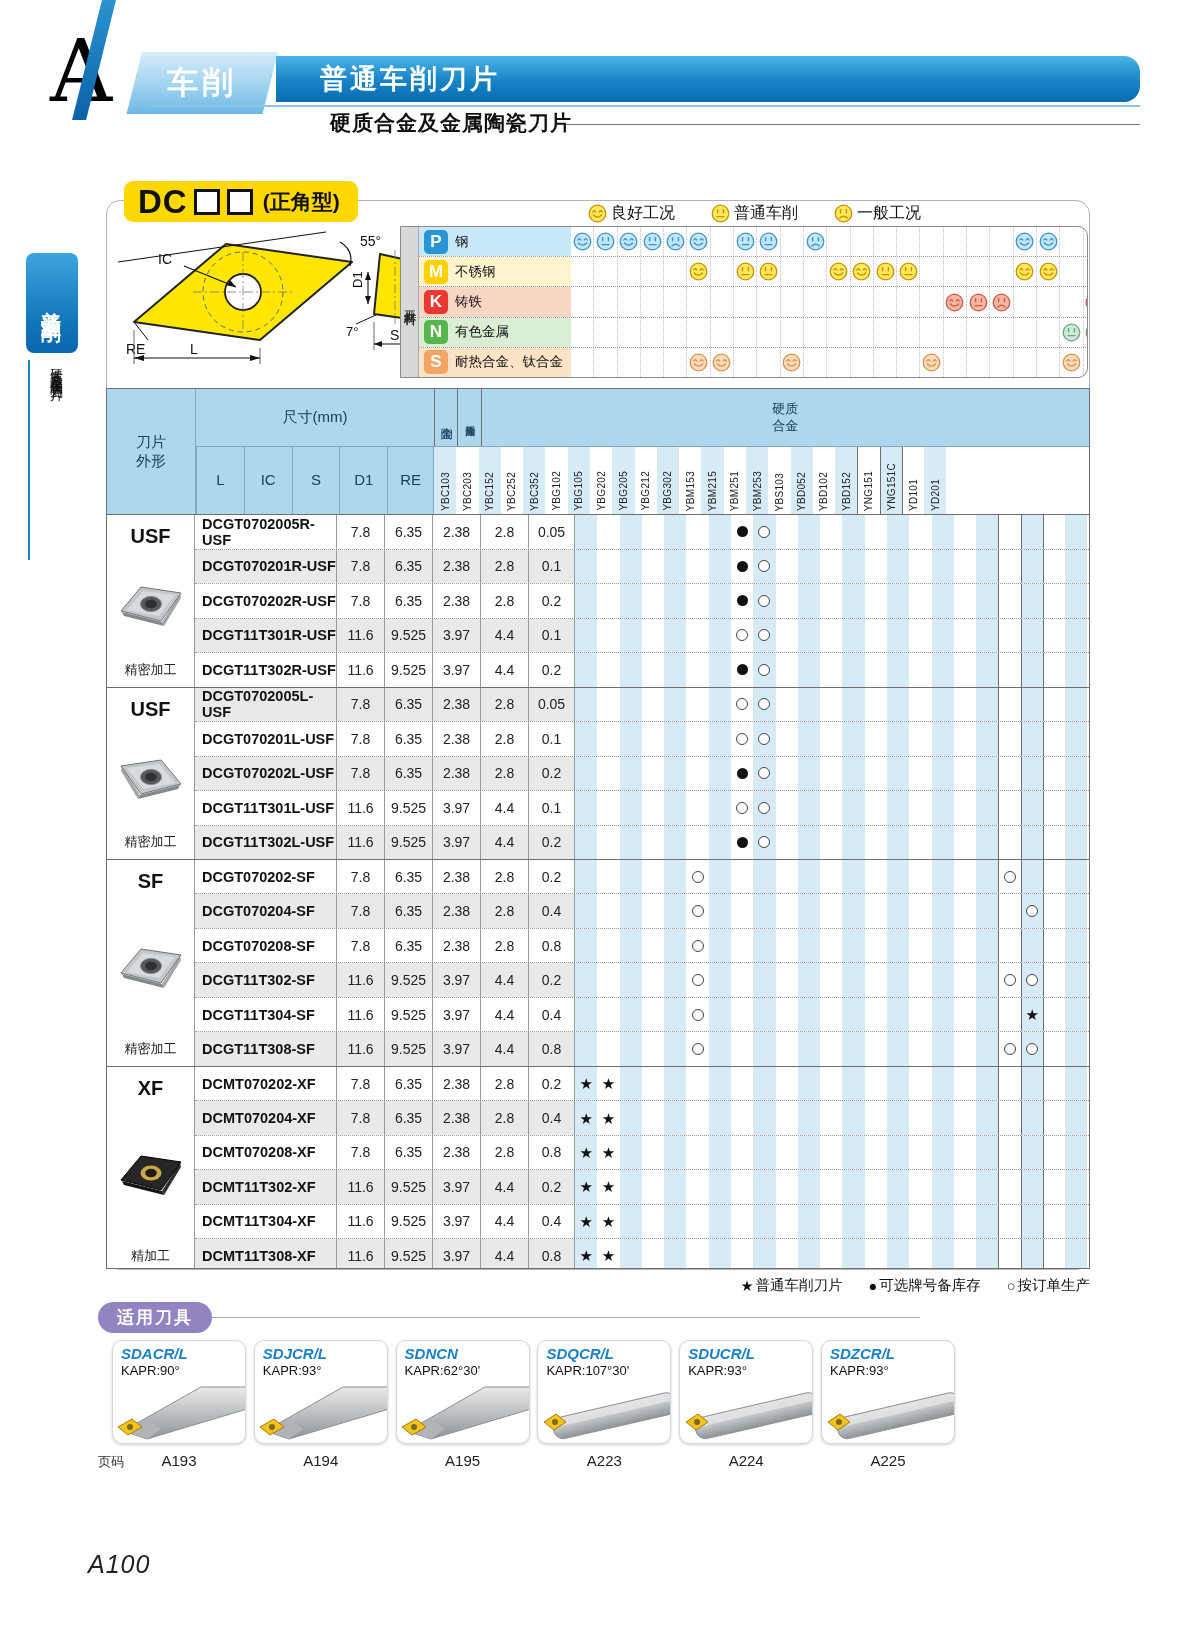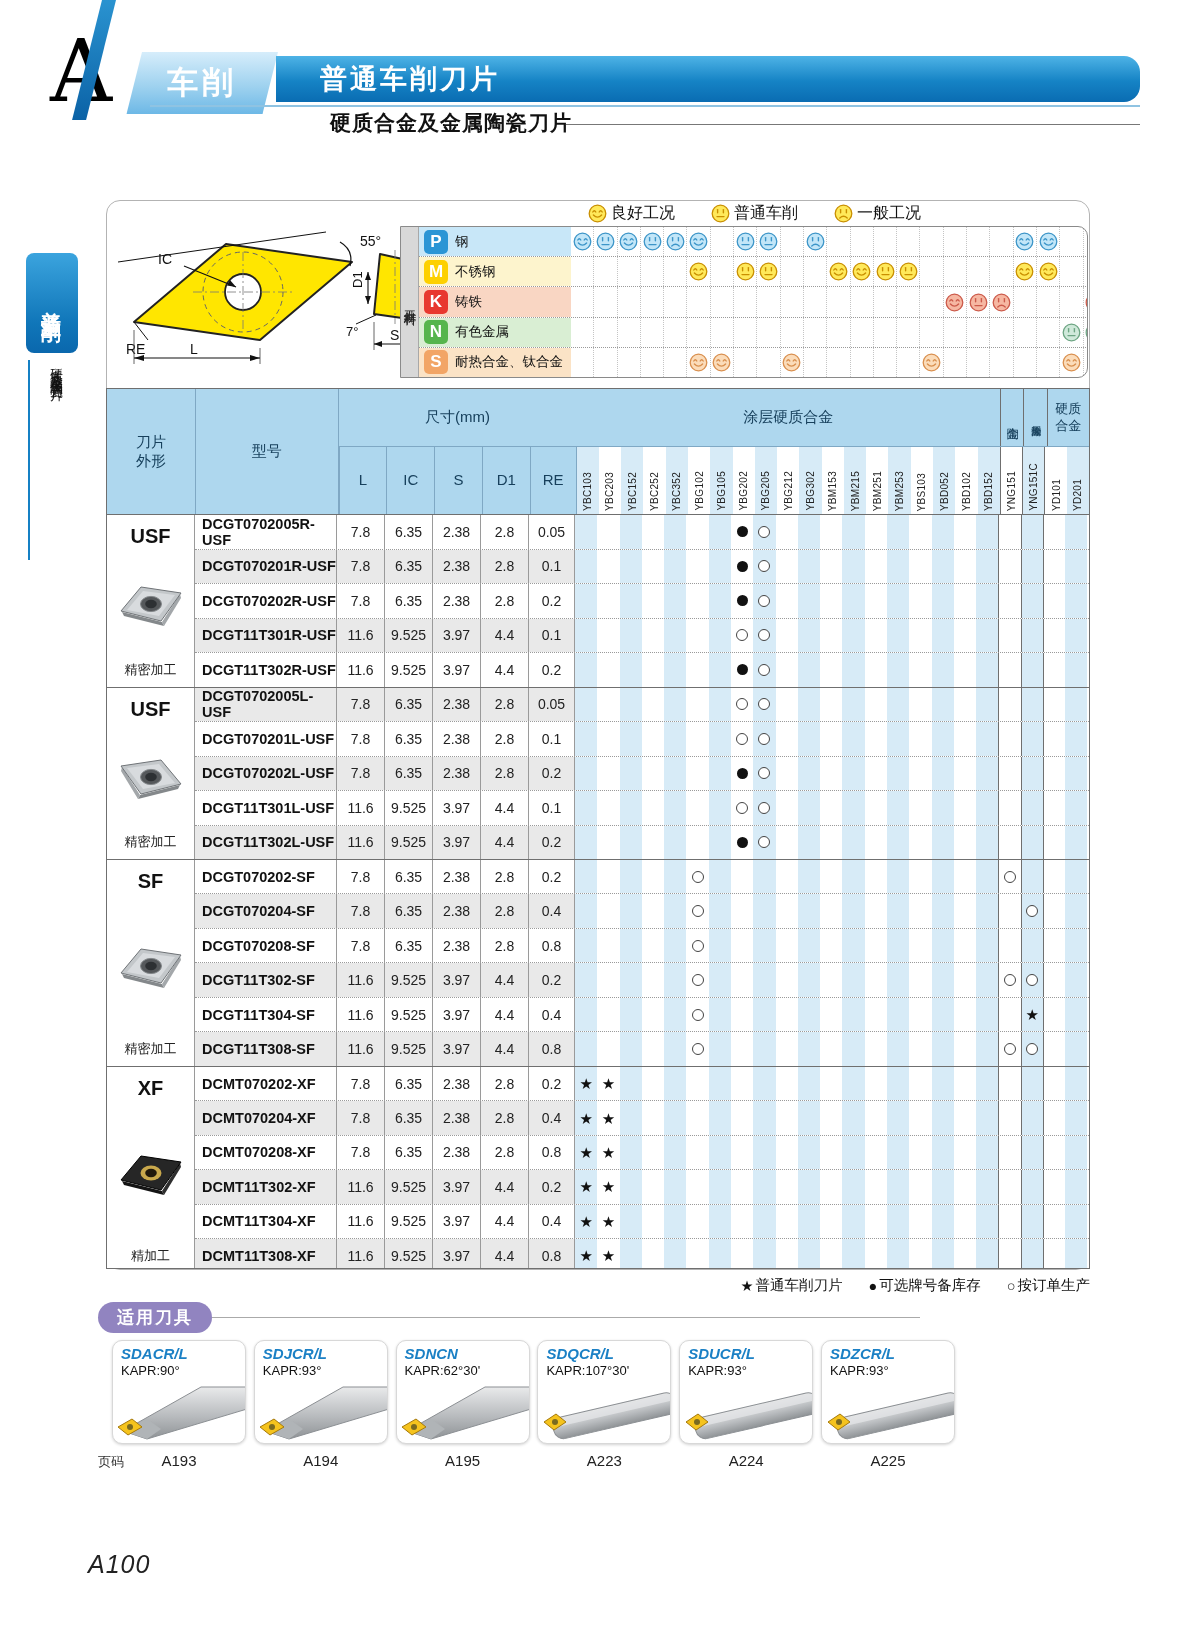--- a/index.html
+++ b/index.html
@@ -100,20 +100,26 @@
   <div class="abs side-tab">
       <span class="v-upright">普通车削</span>
     </div>
   <div class="abs side-accent"></div>
   <div class="abs side-label">
       <span class="v-upright">硬质合金及金属陶瓷刀片</span>
     </div>
 
   <div class="abs main-box"></div>
 
+  <div class="abs dc-badge">
+    <span class="dc">DC</span>
+    <span class="dc-square"></span>
+    <span class="dc-square"></span>
+    <span class="note">(正角型)</span>
+  </div>
 
   <svg class="abs" style="left:118px;top:224px;" width="306" height="156" viewBox="0 0 306 156">
     <g stroke-linejoin="round">
       <polygon points="16,98 108,20 234,38 142,116" fill="#ffe600" stroke="#222" stroke-width="2"></polygon>
       <circle cx="125" cy="68" r="40" fill="none" stroke="#666" stroke-width="1" stroke-dasharray="5,4"></circle>
       <circle cx="125" cy="68" r="18" fill="#fff" stroke="#222" stroke-width="1.8"></circle>
       <line x1="75" y1="68" x2="175" y2="68" stroke="#777" stroke-width="0.8" stroke-dasharray="9,3,2,3"></line>
       <line x1="125" y1="28" x2="125" y2="108" stroke="#777" stroke-width="0.8" stroke-dasharray="9,3,2,3"></line>
       <line x1="66" y1="42" x2="118" y2="63" stroke="#111" stroke-width="1.2"></line>
       <polygon points="118,63 109,61.5 112,56" fill="#111"></polygon>
@@ -620,34 +626,32 @@
             </span>
             <span class="mat-cell" style="width:22.304347826086957px"></span>
           </div>
         </div>
       </div>
   </div>
 
   <div class="abs big-table" id="big-table">
       <div style="display:flex;height:125px;flex:none;border-bottom:1.4px solid #6f6f6f;">
     <div class="th" style="width:88px;border-right:1px solid #7fa8c4;">刀片<br>外形</div>
-    <div class="th" style="width:142px;border-right:1px solid #7fa8c4;">型号</div>
     <div style="width:238px;display:flex;flex-direction:column;">
       <div class="th" style="height:57px;border-bottom:1px solid #7fa8c4;">尺寸(mm)</div>
       <div style="display:flex;flex:1;">
             <div class="th" style="width:48px;border-right:1px solid #7fa8c4;border-left:1px solid #7fa8c4;">L</div>
             <div class="th" style="width:48px;border-right:1px solid #7fa8c4;">IC</div>
             <div class="th" style="width:48px;border-right:1px solid #7fa8c4;">S</div>
             <div class="th" style="width:48px;border-right:1px solid #7fa8c4;">D1</div>
             <div class="th" style="width:46px;border-right:1px solid #7fa8c4;">RE</div>
       </div>
     </div>
     <div style="flex:1;display:flex;flex-direction:column;">
       <div style="display:flex;height:57px;border-bottom:1px solid #7fa8c4;">
-        <div class="th" style="width:423.6173913043478px;">涂层硬质合金</div>
         <div class="th" style="width:22.29565217391304px;border-left:1.2px solid #6f6f6f;">
               <span class="v-upright" style="font-size:12px;">金陶</span>
             </div>
         <div class="th" style="width:22.29565217391304px;border-left:1.2px solid #6f6f6f;">
               <span class="v-upright" style="font-size:10px;">涂层金陶</span>
             </div>
         <div class="th" style="flex:1;border-left:1.2px solid #6f6f6f;font-size:13px;">硬质<br>合金</div>
       </div>
       <div style="display:flex;flex:1;">
             <div class="cell" style="width:22.29565217391304px;background:#d7ebf7;align-items:flex-end;padding-bottom:3px;">

